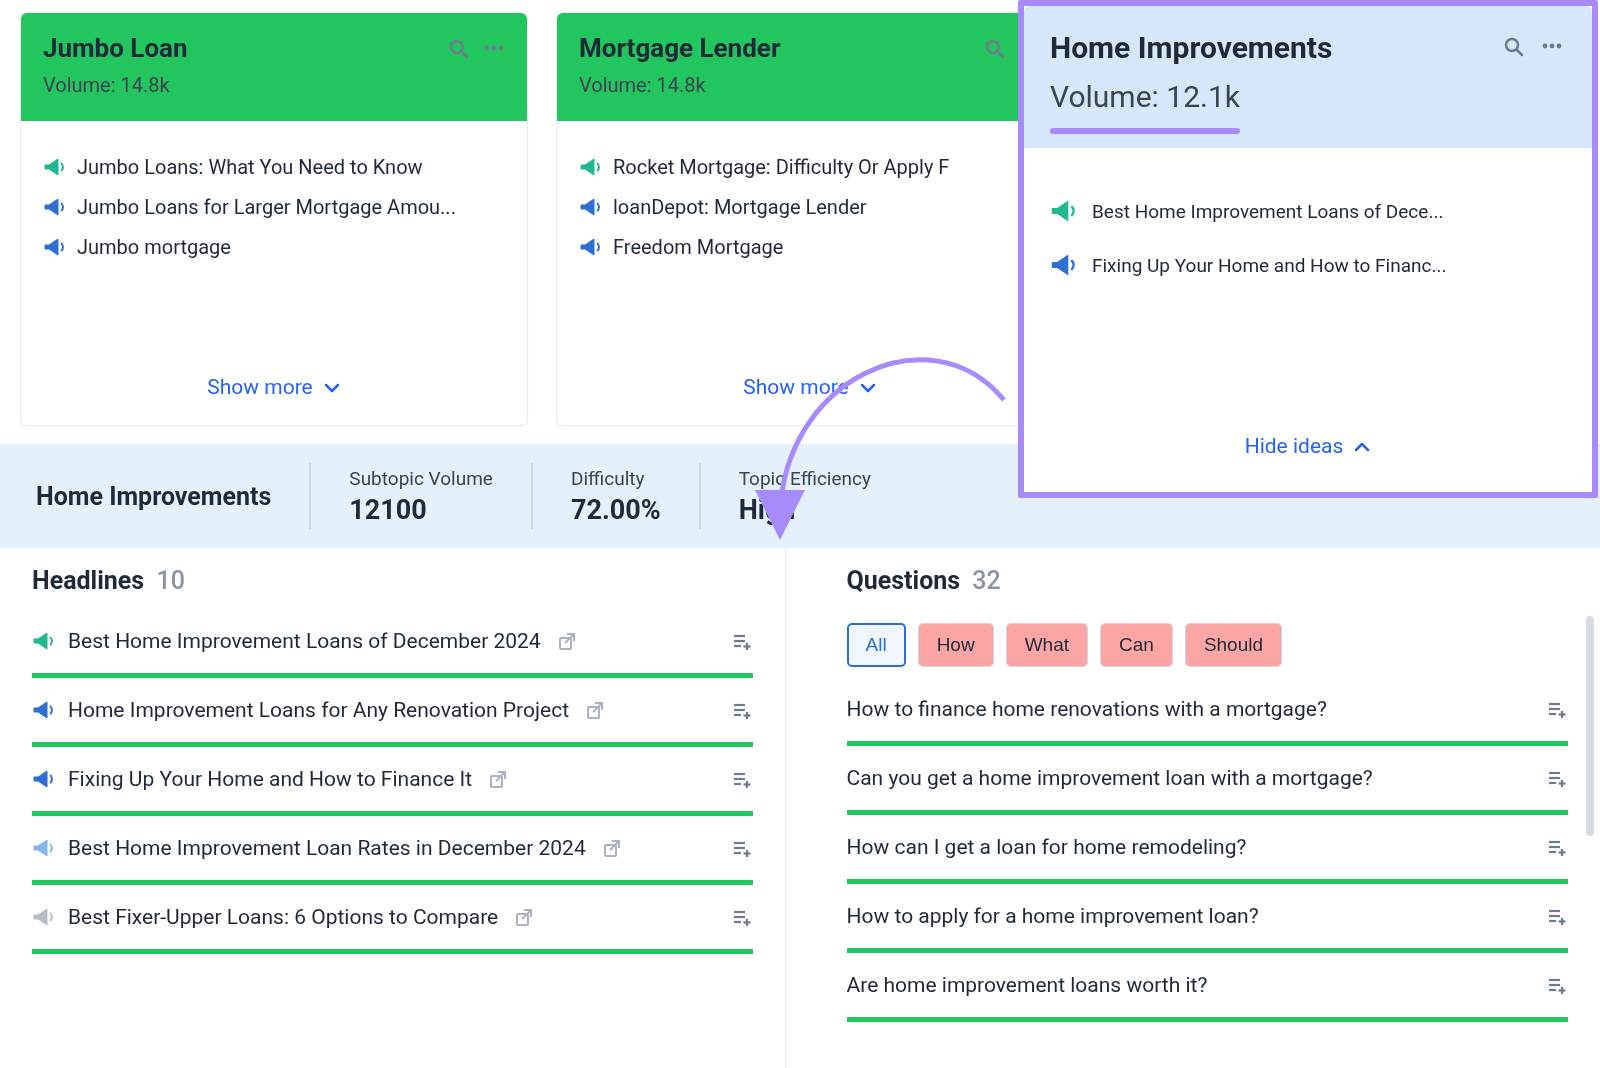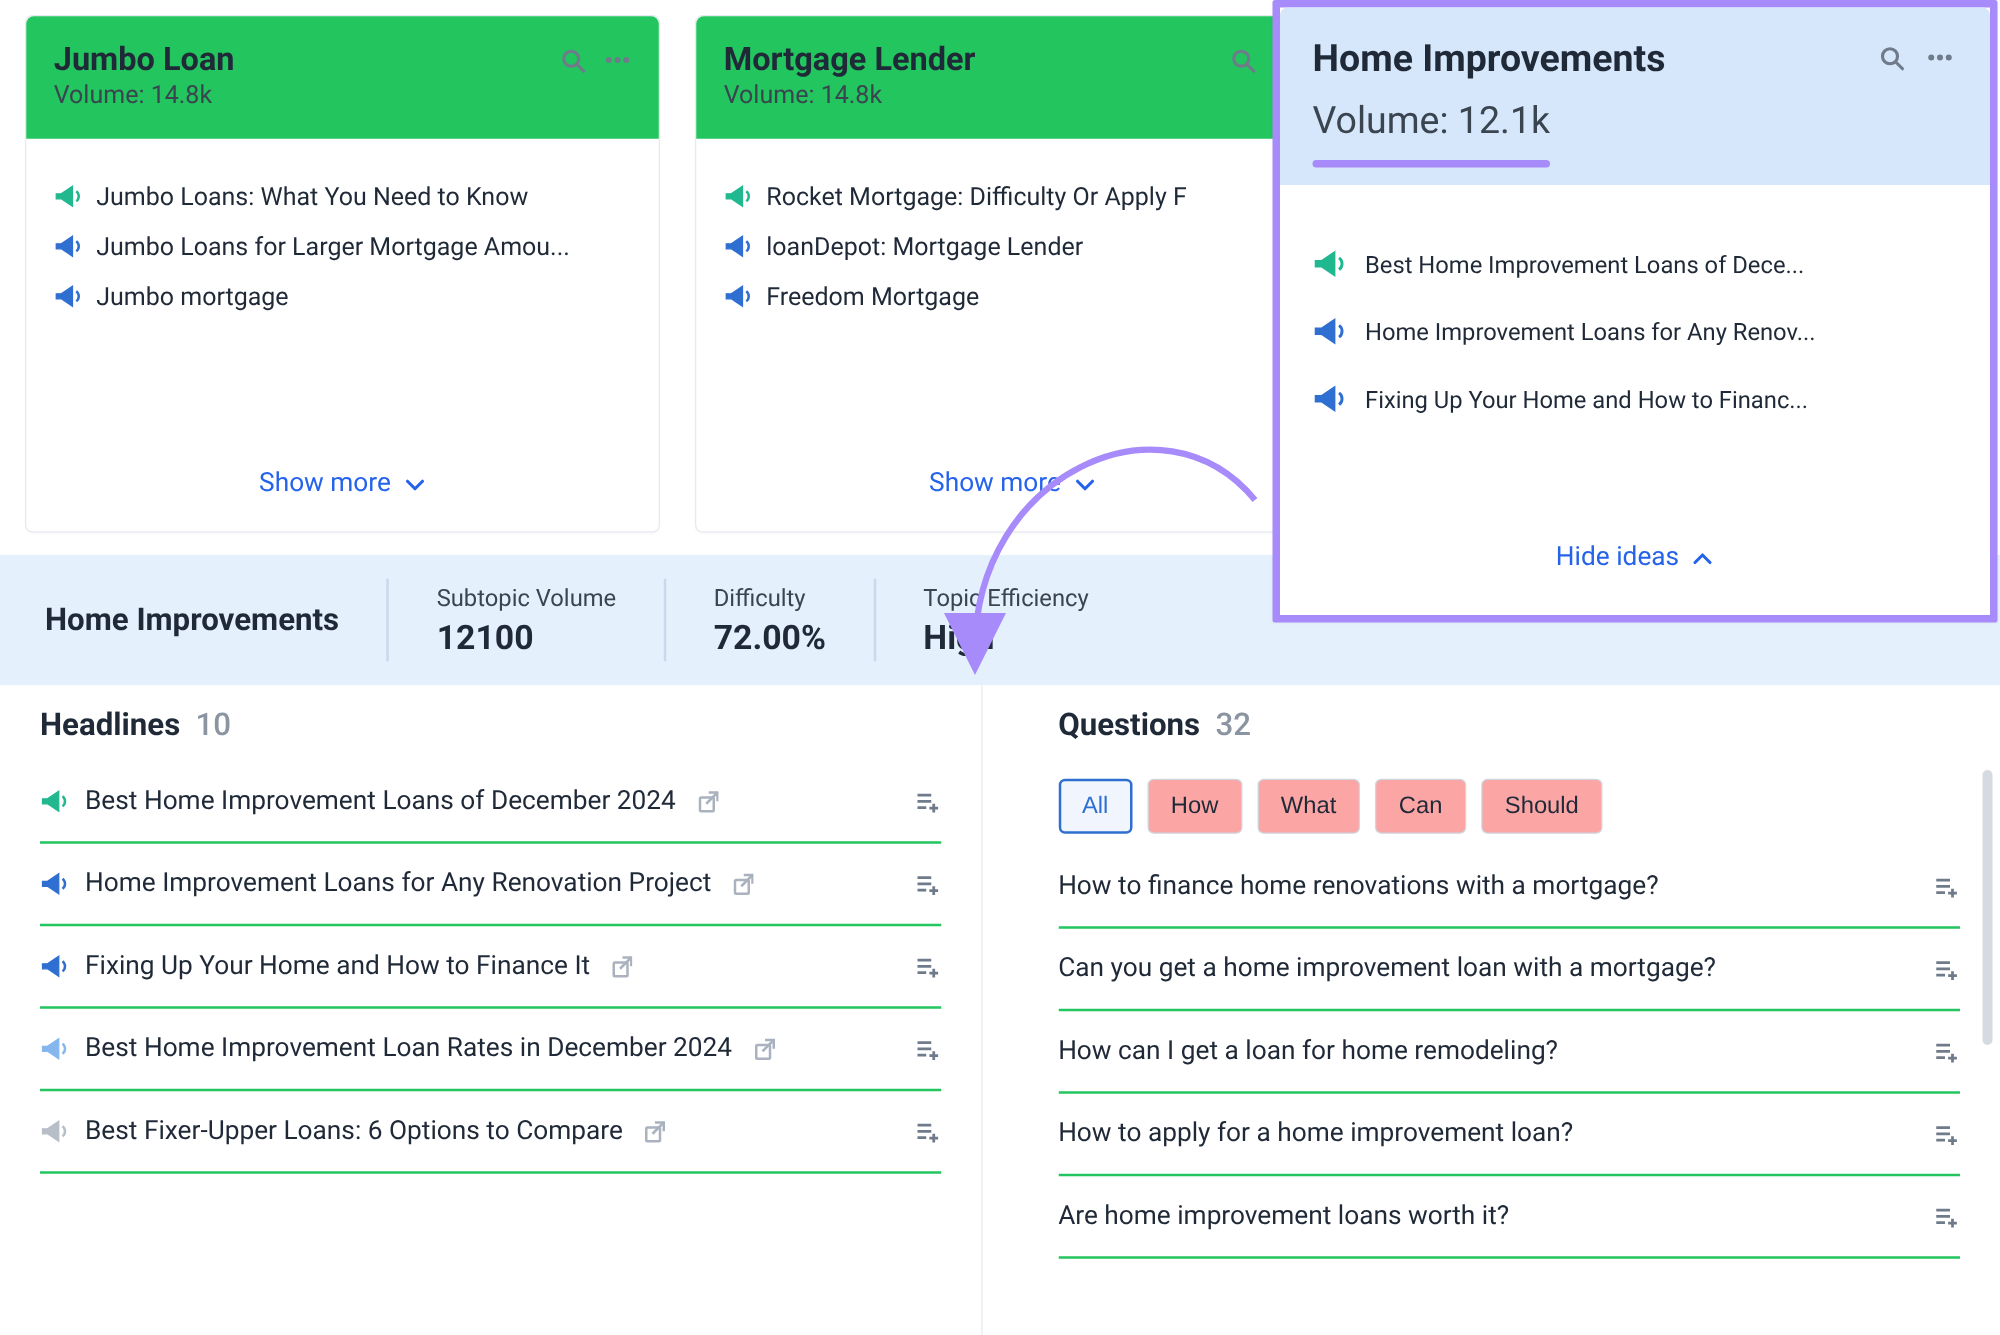--- a/index.html
+++ b/index.html
@@ -41,20 +41,21 @@
     justify-content: space-between;
   }
   .card-title {
     font-size: 26px;
     font-weight: 700;
     color: #1f2937;
   }
   .card-actions { display: flex; gap: 14px; align-items: center; color: #6f7b8a; }
   .icon { display: inline-flex; }
   .card-volume {
+    margin-top: 10px;
     font-size: 20px;
     color: #3a4550;
   }
   .card-body {
     padding: 26px 22px 10px 22px;
     flex: 1;
   }
   .idea-line {
     display: flex;
     align-items: center;
@@ -157,21 +158,21 @@
     font-weight:700;
     color:#1f2937;
     padding-bottom:14px;
   }
   .col-head .count { color:#8b95a2; font-weight:500; padding-left:6px; }
 
   .list-row {
     display:flex;
     align-items:center;
     justify-content:space-between;
-    border-bottom:2px solid #22c55e;
+    border-bottom:5px solid #22c55e;
     padding:20px 0;
     gap:18px;
   }
   .list-row-left { display:flex; align-items:center; gap:14px; overflow:hidden; }
   .list-row-text {
     font-size:21px;
     color:#1f2937;
     white-space:nowrap;
   }
   .ext-icon { color:#a9b2be; }
@@ -369,26 +370,20 @@
         <div class="idea-line">
           <svg class="mega-lg" viewBox="0 0 22 22" fill="#21b890" stroke="#21b890">
             <use href="#megaphone"></use>
           </svg>
           <span class="idea-text">Best Home Improvement Loans of Dece...</span>
         </div>
         <div class="idea-line">
           <svg class="mega-lg" viewBox="0 0 22 22" fill="#2f6fd1" stroke="#2f6fd1">
             <use href="#megaphone"></use>
           </svg>
-          <span class="idea-text">Home Improvement Loans for Any Renov...</span>
-        </div>
-        <div class="idea-line">
-          <svg class="mega-lg" viewBox="0 0 22 22" fill="#2f6fd1" stroke="#2f6fd1">
-            <use href="#megaphone"></use>
-          </svg>
           <span class="idea-text">Fixing Up Your Home and How to Financ...</span>
         </div>
       </div>
     <div class="card-footer" style="padding:30px 0 34px 0">
       <span class="show-more">
         <span>Hide ideas</span>
         <svg width="20" height="20" stroke="#2563eb">
             <use href="#chev-up"></use>
           </svg>
       </span>

